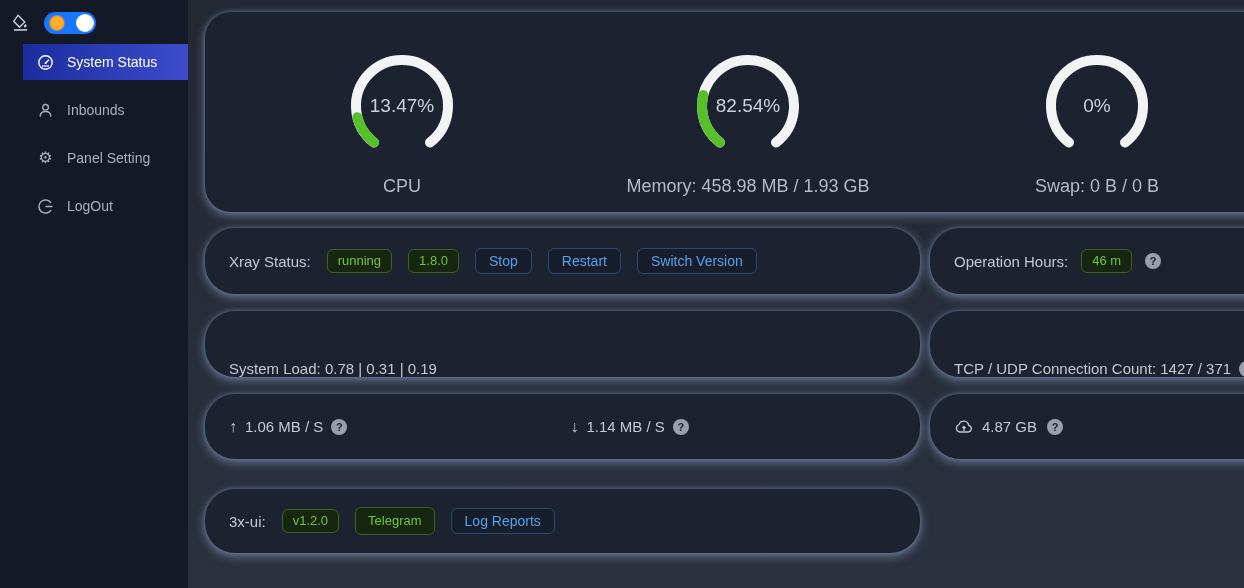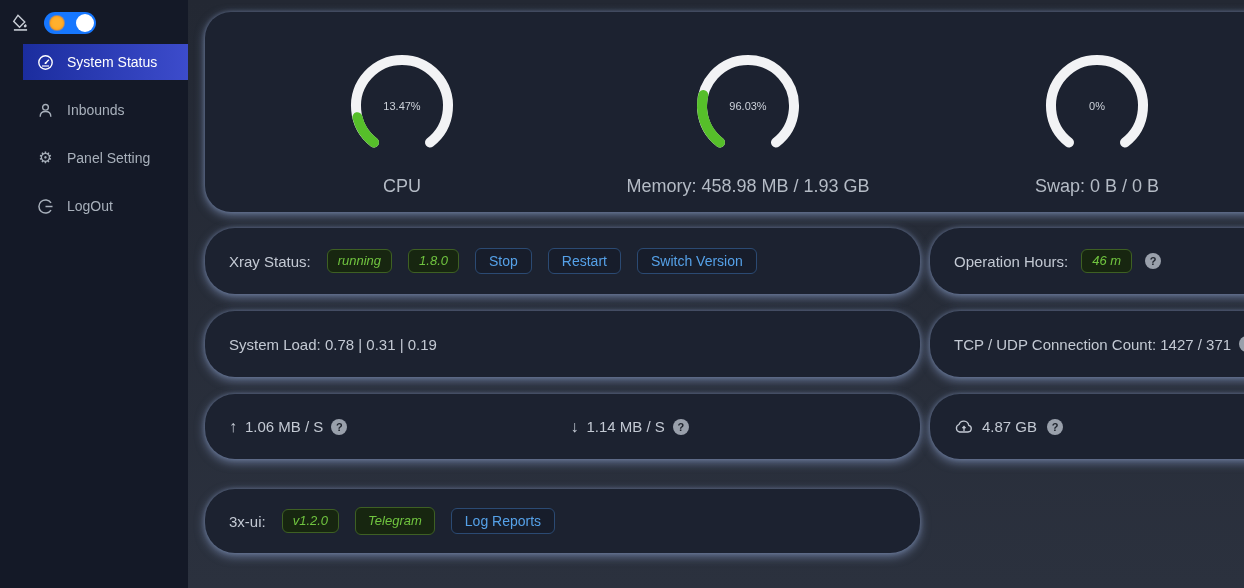--- a/index.html
+++ b/index.html
@@ -46,39 +46,39 @@
     position:absolute; background:#1c2230;
     box-shadow:0 3px 10px 1px rgba(150,172,218,.5), 0 0 4px rgba(150,172,218,.35);
   }
   .gauge-card { left:17px; top:12px; width:1080px; height:200px; border-radius:26px; }
   .row {
     display:flex; align-items:center; padding:0 24px; gap:13px;
     height:66px; border-radius:30px; color:#c3c9d3; font-size:15px;
   }
   .row.left  { left:17px;  width:715px;gap:16px; }
   .row.right { left:742px; width:560px; }
-  .r1 { top:228px; } .r2 { top:311px; } .r3 { top:394px; height:65px; } .r4 { top:477px; height:64px; gap:14px;margin-top:12px; }
+  .r1 { top:228px; } .r2 { top:311px;align-items:flex-end; } .r3 { top:394px; height:65px; } .r4 { top:477px; height:64px; gap:14px;margin-top:12px; }
 
   
   .gauge { position:absolute; top:34px; width:140px; text-align:center; }
   .gauge.g0 { left:127px; } .gauge.g1 { left:473px; } .gauge.g2 { left:822px; }
   .gauge-circle { position:relative; width:120px; height:120px; margin:0 auto; }
   .gauge-pct {
     position:absolute; inset:0; display:flex; align-items:center; justify-content:center;
-    font-size:11px; color:#ccd1d9;
+    font-size:19px; color:#ccd1d9;
   }
   .gauge-label {
     position:absolute; top:130px; left:50%; transform:translateX(-50%);
     white-space:nowrap; color:#b4bbc5; font-size:18px;
   }
 
   
   .tag {
     display:inline-block; padding:2px 10px; border-radius:6px;
-    font-size:13px; line-height:18px;font-style:italic;
+    font-size:13px; line-height:18px;
   }
   .tag.green { color:#70c43f; background:#172610; border:1px solid #3e6023; }
   .tag.big { padding:4px 12px; cursor:pointer; }
   .btn {
     background:rgba(8,14,26,.25); border:1px solid #2b4a73; color:#55a1e8;
     font-size:14px; line-height:18px; padding:3px 13px; border-radius:6px;
     font-family:inherit; cursor:pointer;
   }
   .qmark {
     display:inline-flex; align-items:center; justify-content:center;
@@ -160,21 +160,21 @@
             </svg>
           <div class="gauge-pct">13.47%</div>
         </div>
         <div class="gauge-label">CPU</div>
       </div>
       <div class="gauge g1">
         <div class="gauge-circle"><svg width="120" height="120" viewBox="0 0 120 120">
               <path d="M 32.00 96.49 A 46 46 0 1 1 88.00 96.49" fill="none" stroke="#f2f3f5" stroke-width="10" stroke-linecap="round"></path>
               <path d="M 32.00 96.49 A 46 46 0 0 1 15.33 49.01" fill="none" stroke="#56bf2a" stroke-width="10" stroke-linecap="round"></path>
             </svg>
-          <div class="gauge-pct">96.03%</div>
+          <div class="gauge-pct">82.54%</div>
         </div>
         <div class="gauge-label">Memory: 458.98 MB / 1.93 GB</div>
       </div>
       <div class="gauge g2">
         <div class="gauge-circle"><svg width="120" height="120" viewBox="0 0 120 120">
               <path d="M 32.00 96.49 A 46 46 0 1 1 88.00 96.49" fill="none" stroke="#f2f3f5" stroke-width="10" stroke-linecap="round"></path>
             </svg>
           <div class="gauge-pct">0%</div>
         </div>
         <div class="gauge-label">Swap: 0 B / 0 B</div>

